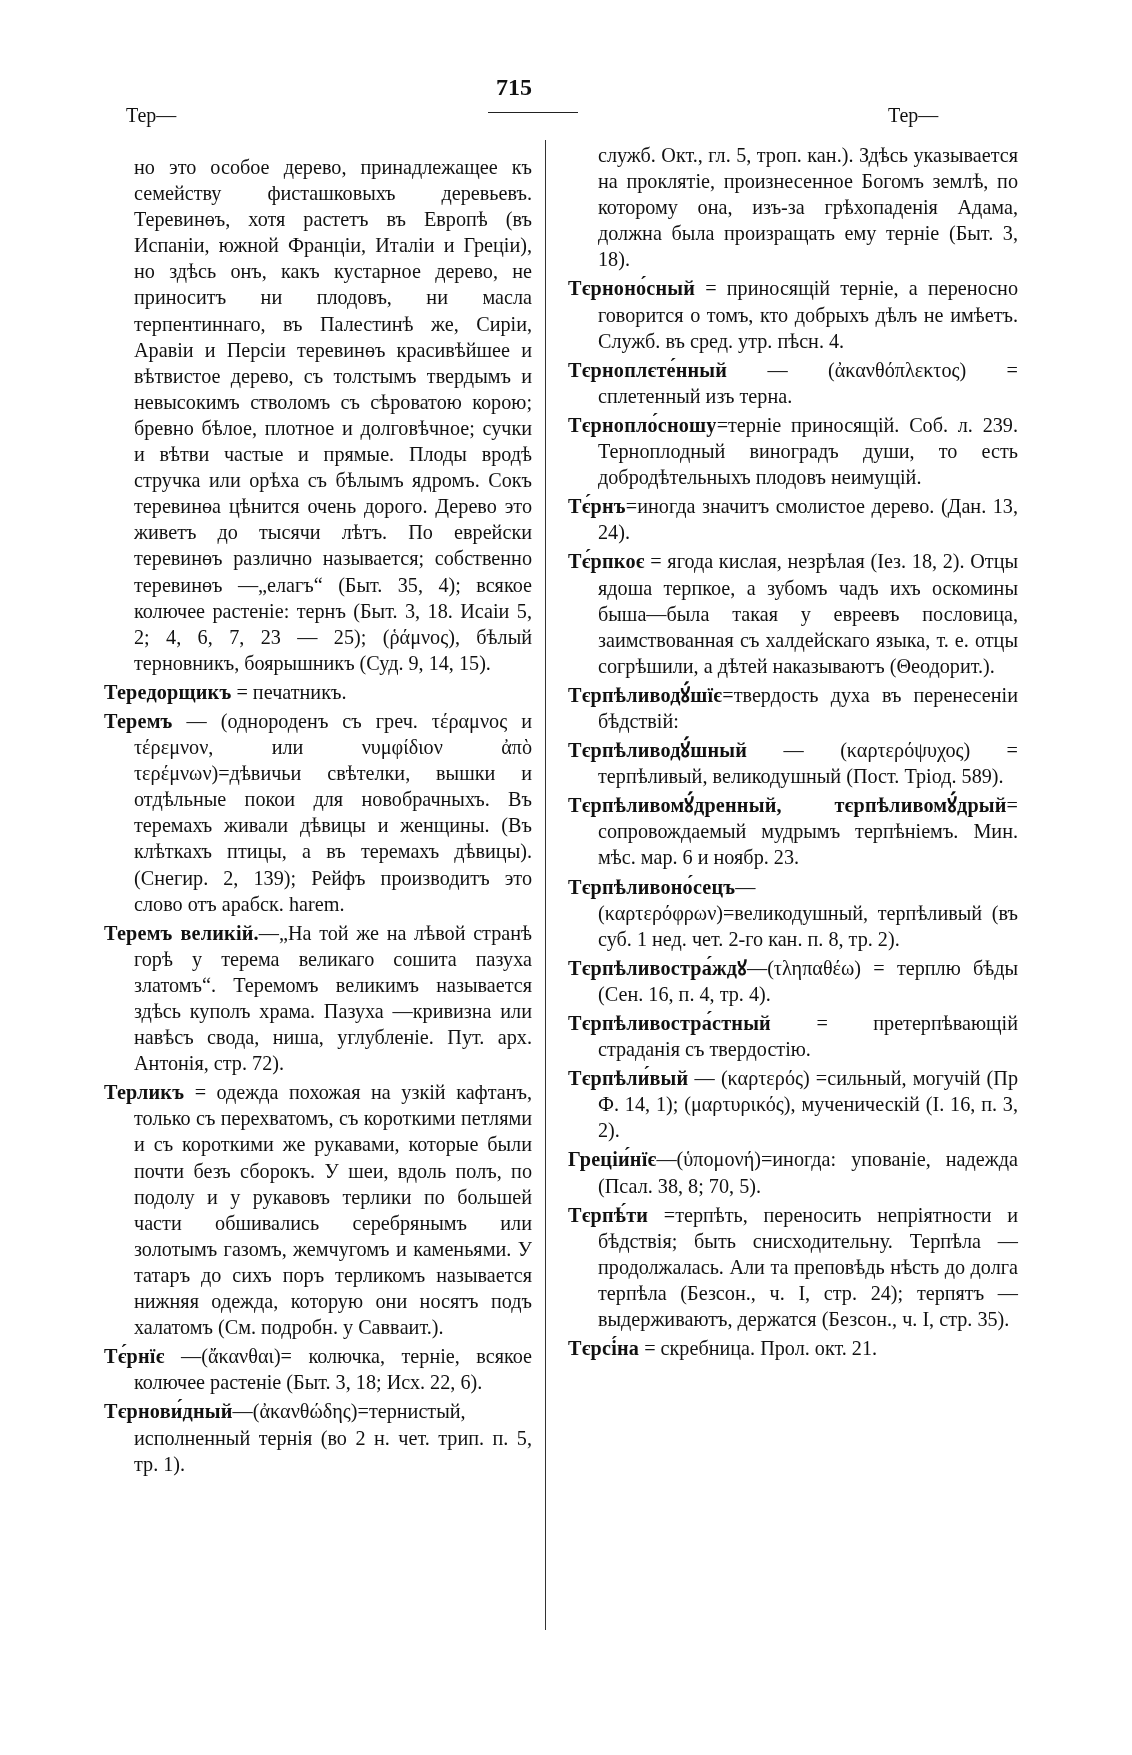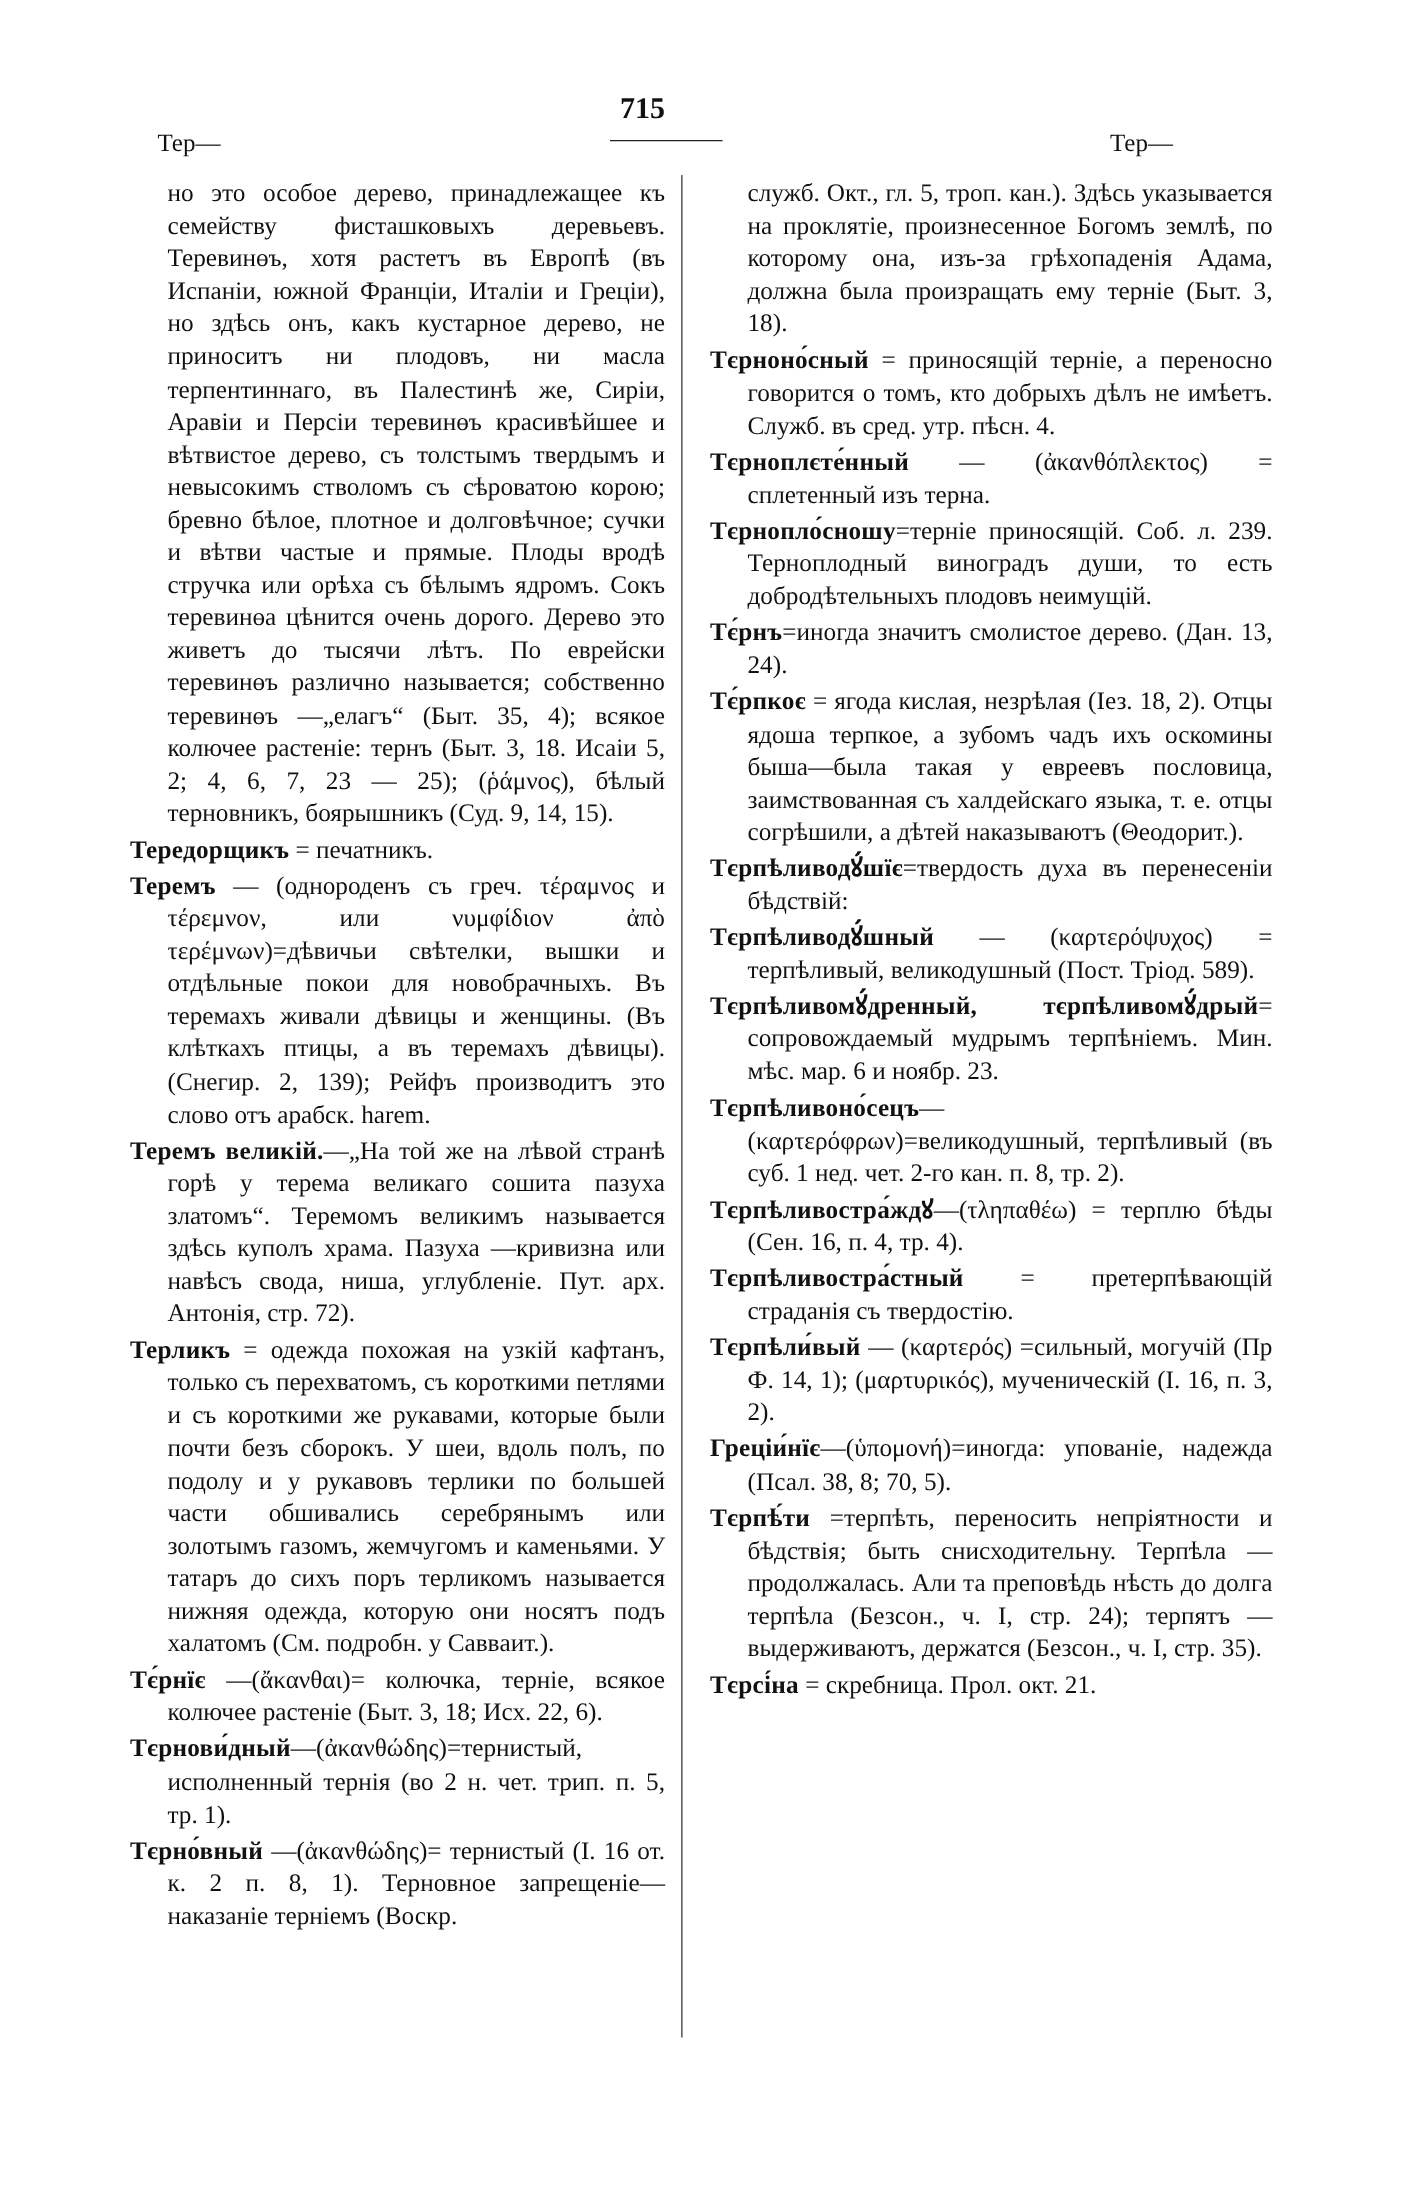--- a/index.html
+++ b/index.html
@@ -3,21 +3,21 @@
 <meta charset="utf-8">
 <style>
   html, body { margin: 0; padding: 0; background: #ffffff; }
   body { width: 1132px; height: 1755px; position: relative; overflow: hidden;
          font-family: "Liberation Serif", "DejaVu Serif", serif; color: #111; }
   .page-num { position: absolute; left: 496px; top: 74px; font-size: 24px; font-weight: bold; }
   .page-rule { position: absolute; left: 488px; top: 112px; width: 90px; height: 0; border-top: 1.5px solid #222; }
   .running { position: absolute; top: 104px; font-size: 20px; }
   .running.left { left: 126px; }
   .running.right { left: 888px; }
-  .col { position: absolute; top: 142px; font-size: 20.2px; line-height: 26.1px; text-align: justify; }
+  .col { position: absolute; top: 154px; font-size: 20.2px; line-height: 26.1px; text-align: justify; }
   .col.left { left: 104px; width: 428px; }
   .col.right { left: 568px; width: 450px; top: 142px; }
   .divider { position: absolute; left: 545px; top: 140px; width: 0; height: 1490px;
              border-left: 1.5px solid #333; }
   .entry { margin: 0 0 3px 0; padding-left: 30px; text-indent: -30px; }
   .cont { padding-left: 30px; text-indent: 0; margin: 0 0 3px 0; }
   .hw { font-weight: bold; letter-spacing: 0.2px; }
 </style>
 </head>
 <body>
@@ -29,21 +29,20 @@
 <div class="divider"></div>
 
 <div class="col left" id="col-left">
     <p class="cont"><span>но это особое дерево, принадлежащее къ семейству фисташковыхъ деревьевъ. Теревинөъ, хотя растетъ въ Европѣ (въ Испаніи, южной Франціи, Италіи и Греціи), но здѣсь онъ, какъ кустарное дерево, не приноситъ ни плодовъ, ни масла терпентиннаго, въ Палестинѣ же, Сиріи, Аравіи и Персіи теревинөъ красивѣйшее и вѣтвистое дерево, съ толстымъ твердымъ и невысокимъ стволомъ съ сѣроватою корою; бревно бѣлое, плотное и долговѣчное; сучки и вѣтви частые и прямые. Плоды вродѣ стручка или орѣха съ бѣлымъ ядромъ. Сокъ теревинөа цѣнится очень дорого. Дерево это живетъ до тысячи лѣтъ. По еврейски теревинөъ различно называется; собственно теревинөъ —„елагъ“ (Быт. 35, 4); всякое колючее растеніе: тернъ (Быт. 3, 18. Исаіи 5, 2; 4, 6, 7, 23 — 25); (ῥάμνος), бѣлый терновникъ, боярышникъ (Суд. 9, 14, 15).</span></p>
     <p class="entry"><span class="hw">Тередорщикъ</span><span> = печатникъ.</span></p>
     <p class="entry"><span class="hw">Теремъ</span><span> — (однороденъ съ греч. τέραμνος и τέρεμνον, или νυμφίδιον ἀπὸ τερέμνων)=дѣвичьи свѣтелки, вышки и отдѣльные покои для новобрачныхъ. Въ теремахъ живали дѣвицы и женщины. (Въ клѣткахъ птицы, а въ теремахъ дѣвицы). (Снегир. 2, 139); Рейфъ производитъ это слово отъ арабск. harem.</span></p>
     <p class="entry"><span class="hw">Теремъ великій.</span><span>—„На той же на лѣвой странѣ горѣ у терема великаго сошита пазуха златомъ“. Теремомъ великимъ называется здѣсь куполъ храма. Пазуха —кривизна или навѣсъ свода, ниша, углубленіе. Пут. арх. Антонія, стр. 72).</span></p>
     <p class="entry"><span class="hw">Терликъ</span><span> = одежда похожая на узкій кафтанъ, только съ перехватомъ, съ короткими петлями и съ короткими же рукавами, которые были почти безъ сборокъ. У шеи, вдоль полъ, по подолу и у рукавовъ терлики по большей части обшивались серебрянымъ или золотымъ газомъ, жемчугомъ и каменьями. У татаръ до сихъ поръ терликомъ называется нижняя одежда, которую они носятъ подъ халатомъ (См. подробн. у Саввaит.).</span></p>
     <p class="entry"><span class="hw">Тє́рнїє</span><span> —(ἄκανθαι)= колючка, терніе, всякое колючее растеніе (Быт. 3, 18; Исх. 22, 6).</span></p>
     <p class="entry"><span class="hw">Тєрнови́дный</span><span>—(ἀκανθώδης)=тернистый, исполненный тернія (во 2 н. чет. трип. п. 5, тр. 1).</span></p>
-    <p class="entry"><span class="hw">Тєрно́вный</span><span> —(ἀκανθώδης)= тернистый (I. 16 от. к. 2 п. 8, 1). Терновное запрещеніе— наказаніе терніемъ (Воскр.</span></p>
   </div>
 <div class="col right" id="col-right">
     <p class="cont"><span>служб. Окт., гл. 5, троп. кан.). Здѣсь указывается на проклятіе, произнесенное Богомъ землѣ, по которому она, изъ-за грѣхопаденія Адама, должна была произращать ему терніе (Быт. 3, 18).</span></p>
     <p class="entry"><span class="hw">Тєрноно́сный</span><span> = приносящій терніе, а переносно говорится о томъ, кто добрыхъ дѣлъ не имѣетъ. Служб. въ сред. утр. пѣсн. 4.</span></p>
     <p class="entry"><span class="hw">Тєрноплєте́нный</span><span> — (ἀκανθόπλεκτος) = сплетенный изъ терна.</span></p>
     <p class="entry"><span class="hw">Тєрнопло́сношу</span><span>=терніе приносящій. Соб. л. 239. Тернoплодный виноградъ души, то есть добродѣтельныхъ плодовъ неимущій.</span></p>
     <p class="entry"><span class="hw">Тє́рнъ</span><span>=иногда значитъ смолистое дерево. (Дан. 13, 24).</span></p>
     <p class="entry"><span class="hw">Тє́рпкоє</span><span> = ягода кислая, незрѣлая (Іез. 18, 2). Отцы ядоша терпкое, а зубомъ чадъ ихъ оскомины быша—была такая у евреевъ пословица, заимствованная съ халдейскаго языка, т. е. отцы согрѣшили, а дѣтей наказываютъ (Θеодорит.).</span></p>
     <p class="entry"><span class="hw">Тєрпѣливодꙋ́шїє</span><span>=твердость духа въ перенесеніи бѣдствій:</span></p>
     <p class="entry"><span class="hw">Тєрпѣливодꙋ́шный</span><span> — (καρτερόψυχος) = терпѣливый, великодушный (Пост. Тріод. 589).</span></p>

